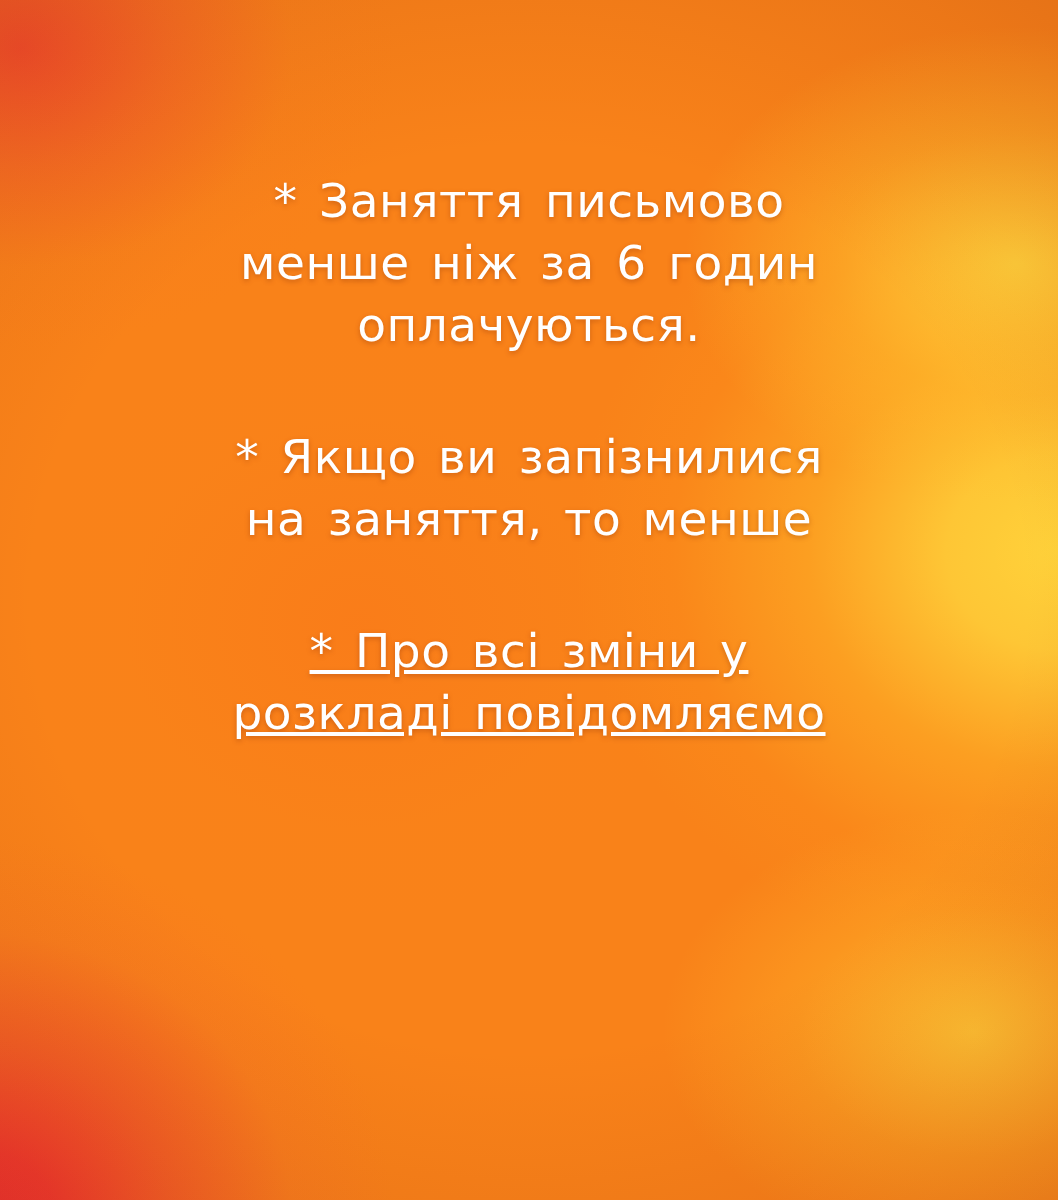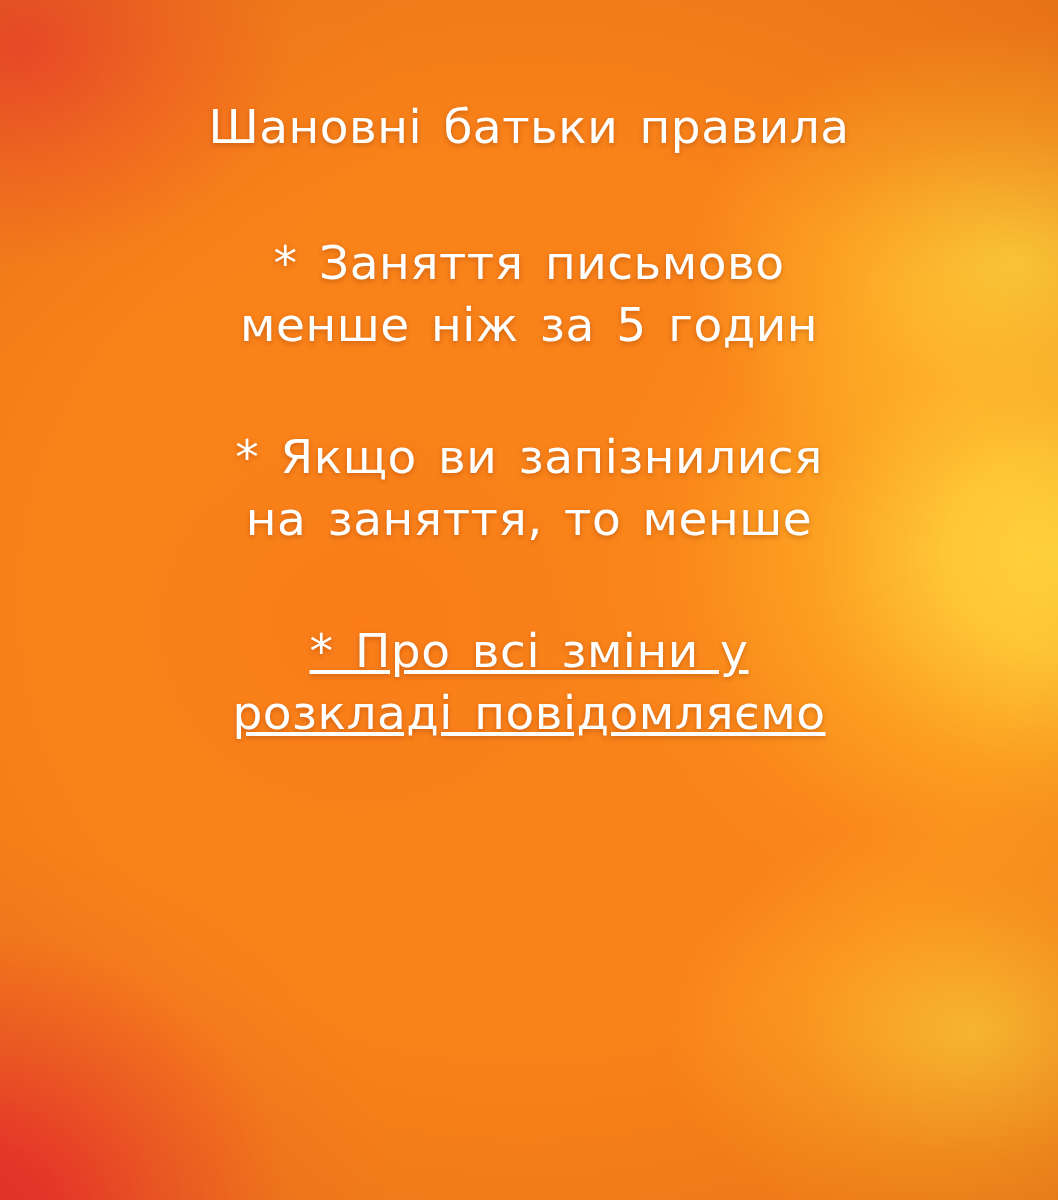--- a/index.html
+++ b/index.html
@@ -97,26 +97,26 @@
   <div class="grad-layer g-yellow"></div>
   <div class="grad-layer g-yellow2"></div>
   <div class="grad-layer g-yellow3"></div>
   <div class="grad-layer g-red-tl"></div>
   <div class="grad-layer g-red-bl"></div>
   <div class="grad-layer g-vignette"></div>
 
   <div class="content">
 
     <div class="block heading">
-      <span class="line">Шановні батьки правила</span>
     </div>
 
     <div class="block rule">
       <span class="line">* Заняття письмово</span>
-      <span class="line">менше ніж за 5 годин</span>
+      <span class="line">менше ніж за 6 годин</span>
+      <span class="line">оплачуються.</span>
     </div>
 
     <div class="block rule">
       <span class="line">* Якщо ви запізнилися</span>
       <span class="line">на заняття, то менше</span>
     </div>
 
     <div class="block rule">
       <span class="line">* Про всі зміни у</span>
       <span class="line">розкладі повідомляємо</span>

